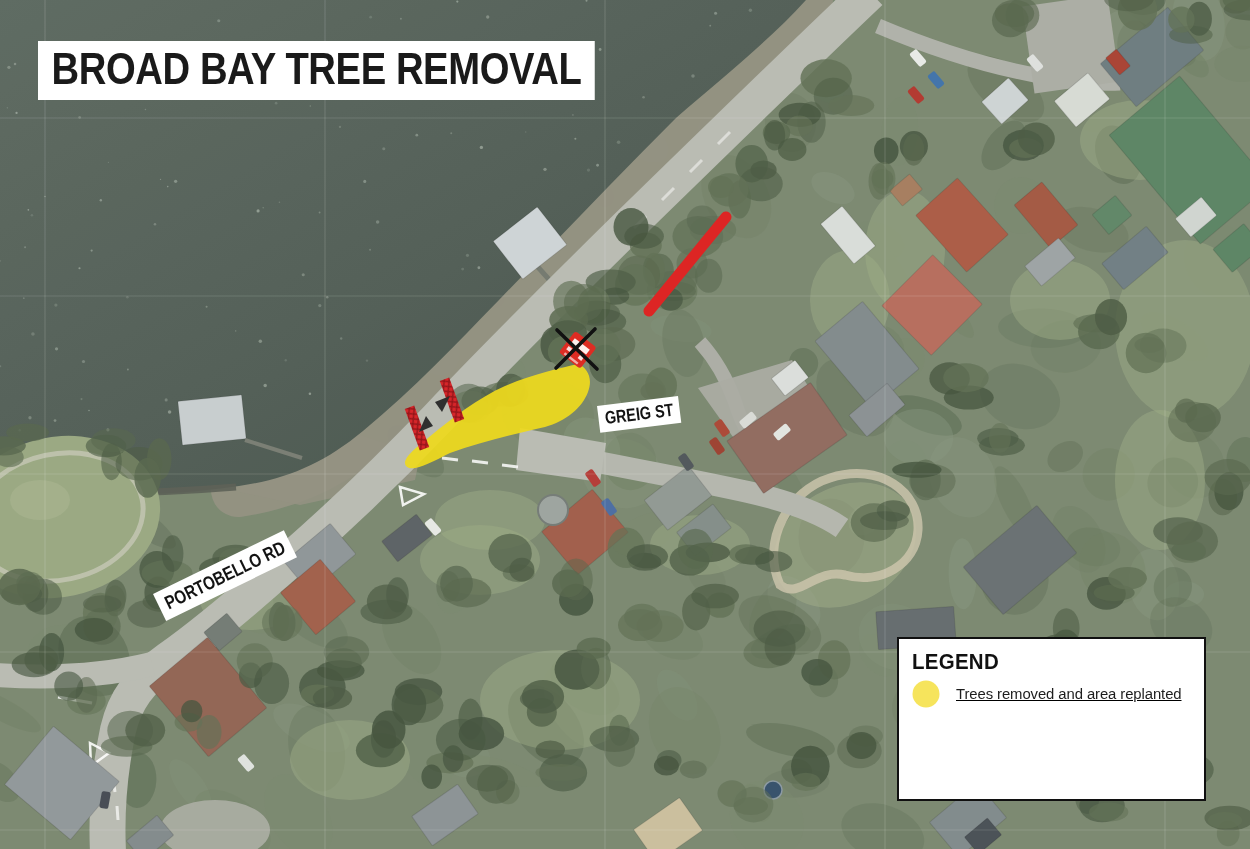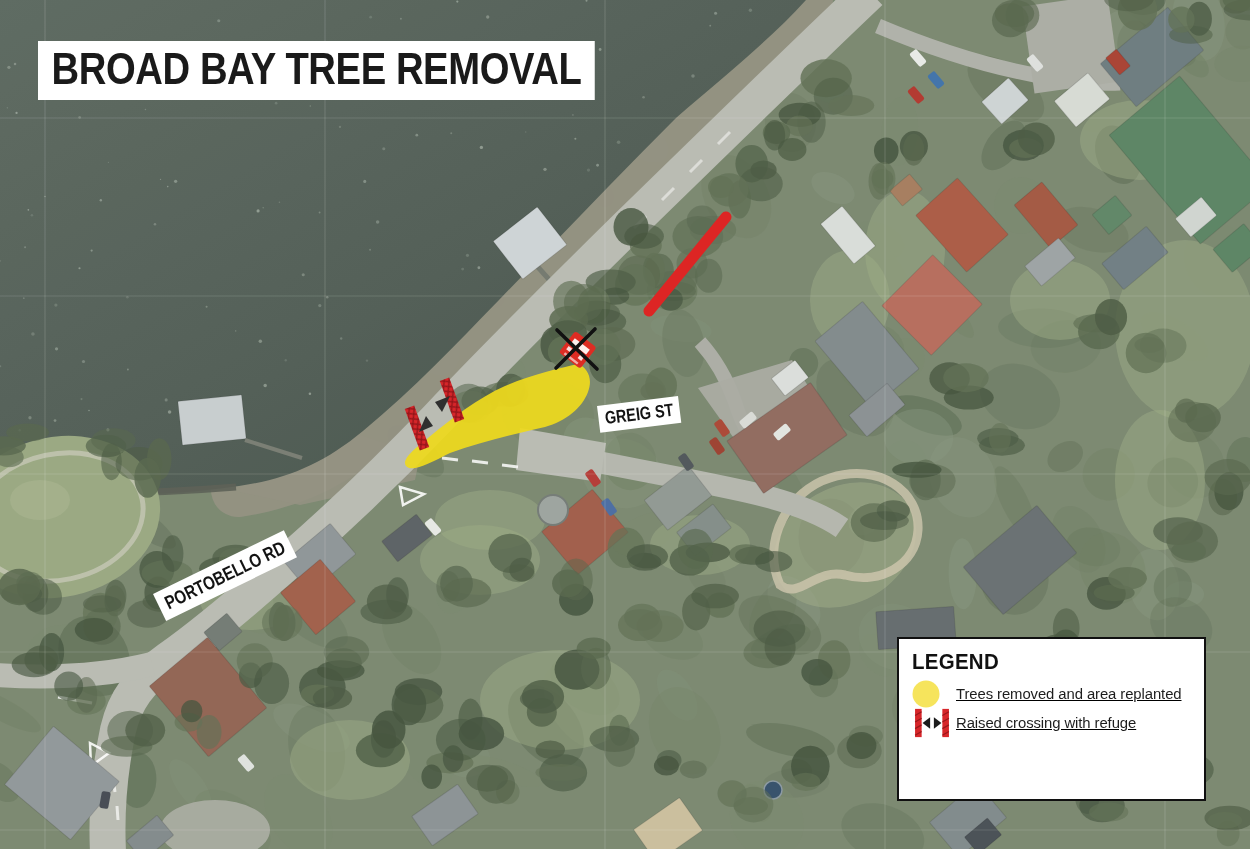--- a/index.html
+++ b/index.html
@@ -711,27 +711,14 @@
       <span class="licon">
         <svg width="28" height="28" viewBox="0 0 28 28">
           <circle cx="14" cy="14" r="13.5" fill="#f6e45c"></circle>
         </svg>
       </span>
       <span class="ltext">Trees removed and area replanted</span>
     </div>
 
 
 
-    <div class="lrow">
-      <span class="licon">
-        <svg width="40" height="32" viewBox="0 0 40 34">
-          <rect x="2" y="2" width="7" height="30" fill="#d7262a"></rect>
-          <path d="M2 9 L9 5 M2 16 L9 12 M2 23 L9 19 M2 30 L9 26" stroke="#8f1518" stroke-width="1.3" opacity="0.85"></path>
-          <rect x="31" y="2" width="7" height="30" fill="#d7262a"></rect>
-          <path d="M31 9 L38 5 M31 16 L38 12 M31 23 L38 19 M31 30 L38 26" stroke="#8f1518" stroke-width="1.3" opacity="0.85"></path>
-          <polygon points="10,17 18,11 18,23" fill="#1c1c1c"></polygon>
-          <polygon points="30,17 22,11 22,23" fill="#1c1c1c"></polygon>
-        </svg>
-      </span>
-      <span class="ltext">Raised crossing with refuge</span>
-    </div>
   </div>
 </div>
 
 </body></html>

